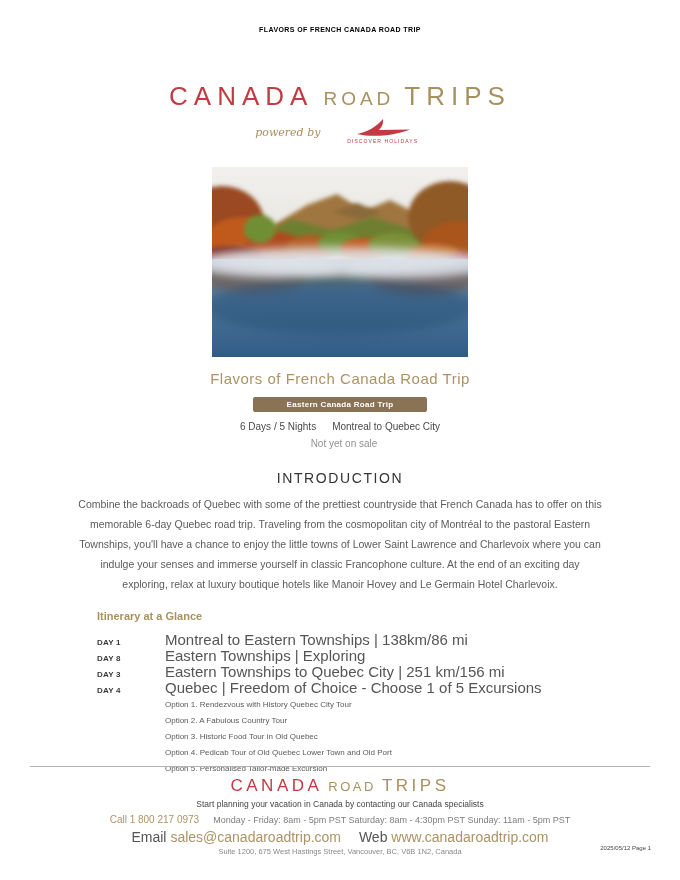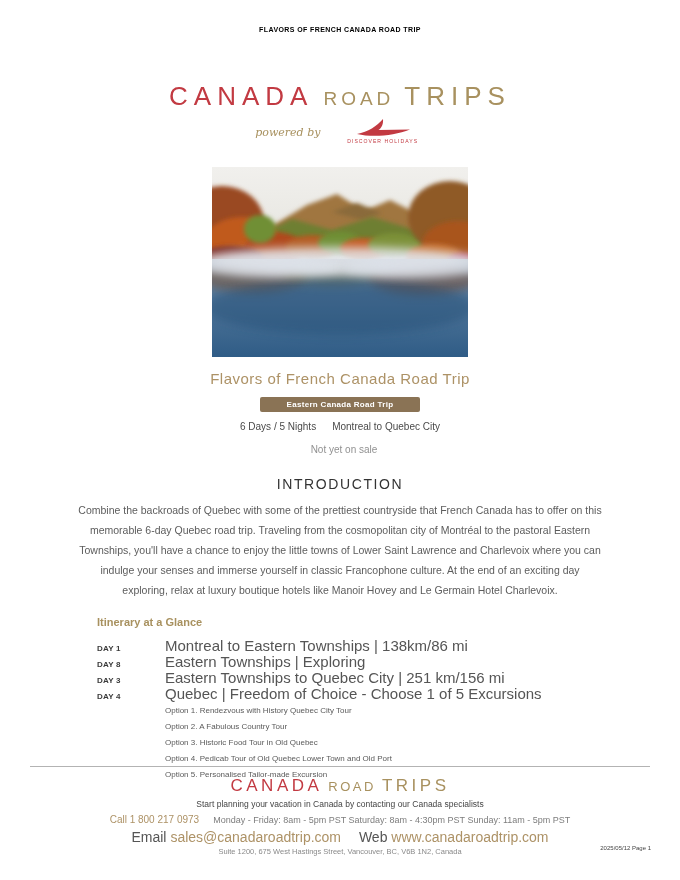--- a/index.html
+++ b/index.html
@@ -54,29 +54,29 @@
   
   .hero { width: 256px; height: 190px; margin: 9px auto 0; overflow: hidden; }
   .hero svg { display: block; width: 100%; height: 100%; }
 
   
   .trip-title { margin-top: 13px; text-align: center; font-size: 15px; font-weight: 400; color: #ad9266; letter-spacing: 0.5px; }
   .trip-year { margin-top: 9px; text-align: center; font-size: 11px; color: #555555; }
   .badge-wrap { margin-top: 6px; text-align: center; }
   .badge {
     display: inline-block;
-    width: 160px; height: 15px; line-height: 15px;
+    width: 174px; height: 15px; line-height: 15px;
     background: #8a7355;
     color: #ffffff;
     font-size: 8px; font-weight: 700; letter-spacing: 0.3px;
     border-radius: 2px;
   }
   .trip-meta { margin-top: 9px; text-align: center; font-size: 10px; color: #4a4a4a; }
   .trip-meta .gap { display: inline-block; width: 16px; }
-  .sale-status { margin-top: 12px; text-align: center; font-size: 10px; color: #919191; padding-left: 8px; }
+  .sale-status { margin-top: 6px; text-align: center; font-size: 10px; color: #919191; padding-left: 8px; }
 
   
   .intro-heading { margin-top: 21px; text-align: center; font-size: 14px; font-weight: 500; letter-spacing: 1.6px; color: #333333; }
   .intro-body {
     width: 524px; margin: 8px auto 0;
     text-align: center;
     font-size: 10.5px; line-height: 20px; color: #5c5c5c;
   }
 
   

